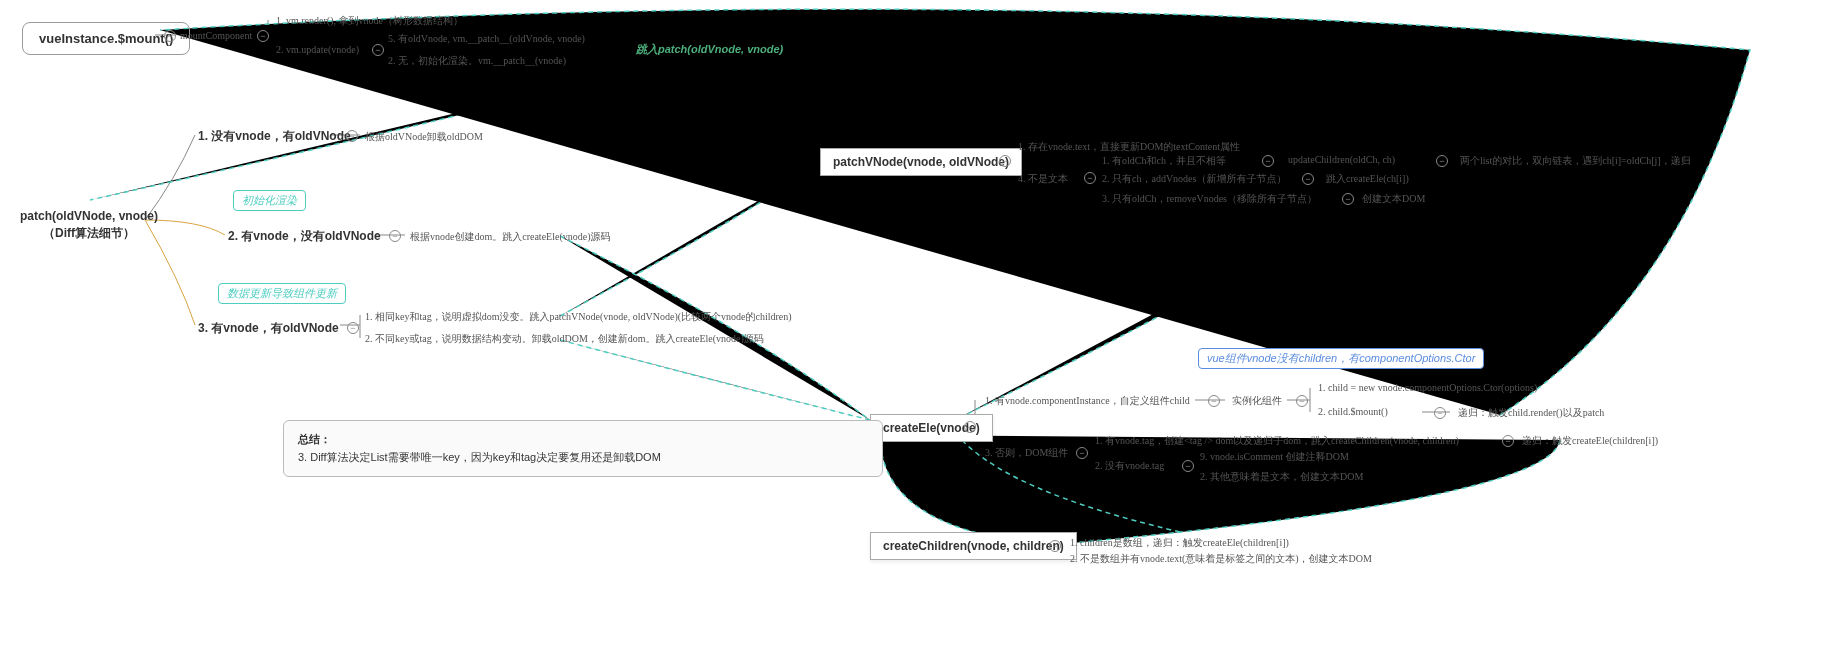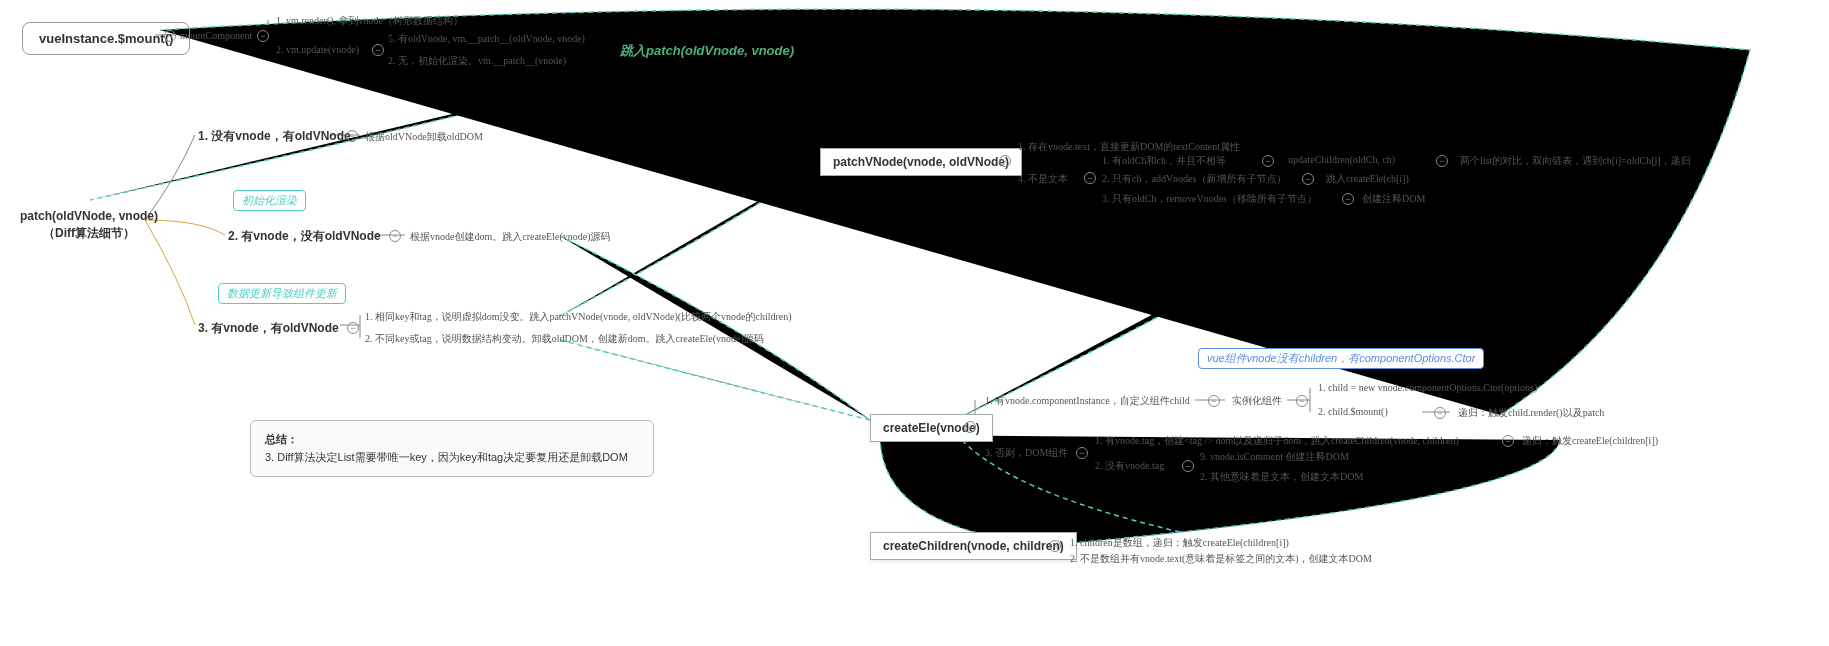--- a/index.html
+++ b/index.html
@@ -60,21 +60,22 @@
     .green-italic { color: #4caf7c; font-style: italic; font-weight: bold; }
     .blue-italic { color: #5a8de0; font-style: italic; }
     .summary-box {
       border: 1px solid #bbb;
       border-radius: 6px;
       padding: 10px 14px;
       background: #fafafa;
       font-size: 11px;
       line-height: 1.6;
       white-space: normal;
-      width: 404px;
+      width: 600px;
+      margin-left: 33px;
     }
     svg.connectors {
       position: absolute;
       top: 0; left: 0;
       width: 1829px;
       height: 646px;
       pointer-events: none;
     }
     .conn { stroke: #888; stroke-width: 1; fill: none; }
     .conn-y { stroke: #d9a441; }
@@ -161,21 +162,21 @@
 <div class="node small" style="left:180px;top:30px">mountComponent</div>
 <span class="toggle node" style="left:253px;top:30px">−</span>
 
 <div class="node small" style="left:276px;top:14px">1. vm.render(), 拿到vnode（树形数据结构）</div>
 <div class="node small" style="left:276px;top:44px">2. vm.update(vnode)</div>
 <span class="toggle node" style="left:368px;top:44px">−</span>
 
 <div class="node small" style="left:388px;top:32px">5. 有oldVnode, vm.__patch__(oldVnode, vnode)</div>
 <div class="node small" style="left:388px;top:54px">2. 无，初始化渲染。vm.__patch__(vnode)</div>
 
-<div class="node green-italic" style="left:620px;top:42px;font-size:13px">跳入patch(oldVnode, vnode)</div>
+<div class="node green-italic" style="left:636px;top:42px;font-size:11px">跳入patch(oldVnode, vnode)</div>
 
 <div class="node bold-label" style="left:20px;top:208px;text-align:center;line-height:1.4">
   <span>patch(oldVNode, vnode)<br>（Diff算法细节）</span>
 </div>
 
 <div class="node bold-label" style="left:198px;top:128px">1. 没有vnode，有oldVNode</div>
 <span class="toggle node" style="left:342px;top:130px">−</span>
 <div class="node small" style="left:365px;top:130px">根据oldVNode卸载oldDOM</div>
 
 <div class="node tag" style="left:233px;top:190px">初始化渲染</div>
@@ -200,21 +201,21 @@
 <div class="node small" style="left:1288px;top:154px">updateChildren(oldCh, ch)</div>
 <span class="toggle node" style="left:1432px;top:155px">−</span>
 <div class="node small" style="left:1460px;top:154px">两个list的对比，双向链表，遇到ch[i]=oldCh[j]，递归</div>
 
 <div class="node small" style="left:1102px;top:172px">2. 只有ch，addVnodes（新增所有子节点）</div>
 <span class="toggle node" style="left:1298px;top:173px">−</span>
 <div class="node small" style="left:1326px;top:172px">跳入createEle(ch[i])</div>
 
 <div class="node small" style="left:1102px;top:192px">3. 只有oldCh，removeVnodes（移除所有子节点）</div>
 <span class="toggle node" style="left:1338px;top:193px">−</span>
-<div class="node small" style="left:1362px;top:192px">创建注释DOM</div>
+<div class="node small" style="left:1362px;top:192px">创建文本DOM</div>
 
 <div class="node tag tag-blue blue-italic" style="left:1198px;top:348px;font-style:italic">vue组件vnode没有children，有componentOptions.Ctor</div>
 <div class="node box bold-label" style="left:870px;top:414px">createEle(vnode)</div>
 <span class="toggle node" style="left:960px;top:421px">−</span>
 
 <div class="node small" style="left:985px;top:394px">1. 有vnode.componentInstance，自定义组件child</div>
 <span class="toggle node" style="left:1204px;top:395px">−</span>
 <div class="node small" style="left:1232px;top:394px">实例化组件</div>
 <span class="toggle node" style="left:1292px;top:395px">−</span>
 <div class="node small" style="left:1318px;top:382px">1. child = new vnode.componentOptions.Ctor(options)</div>

